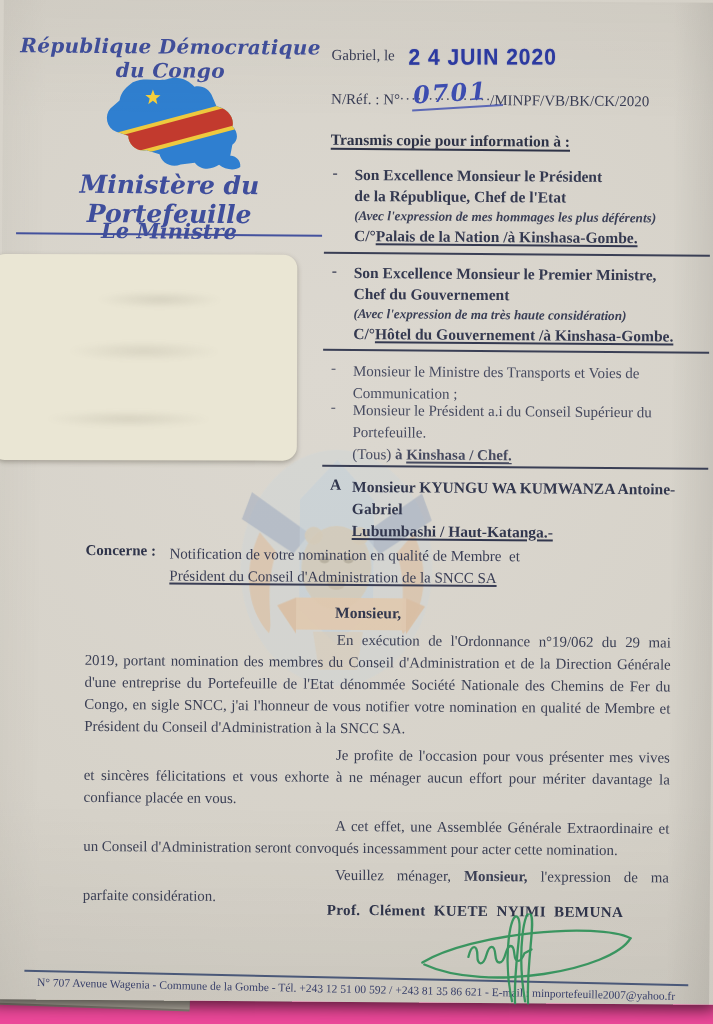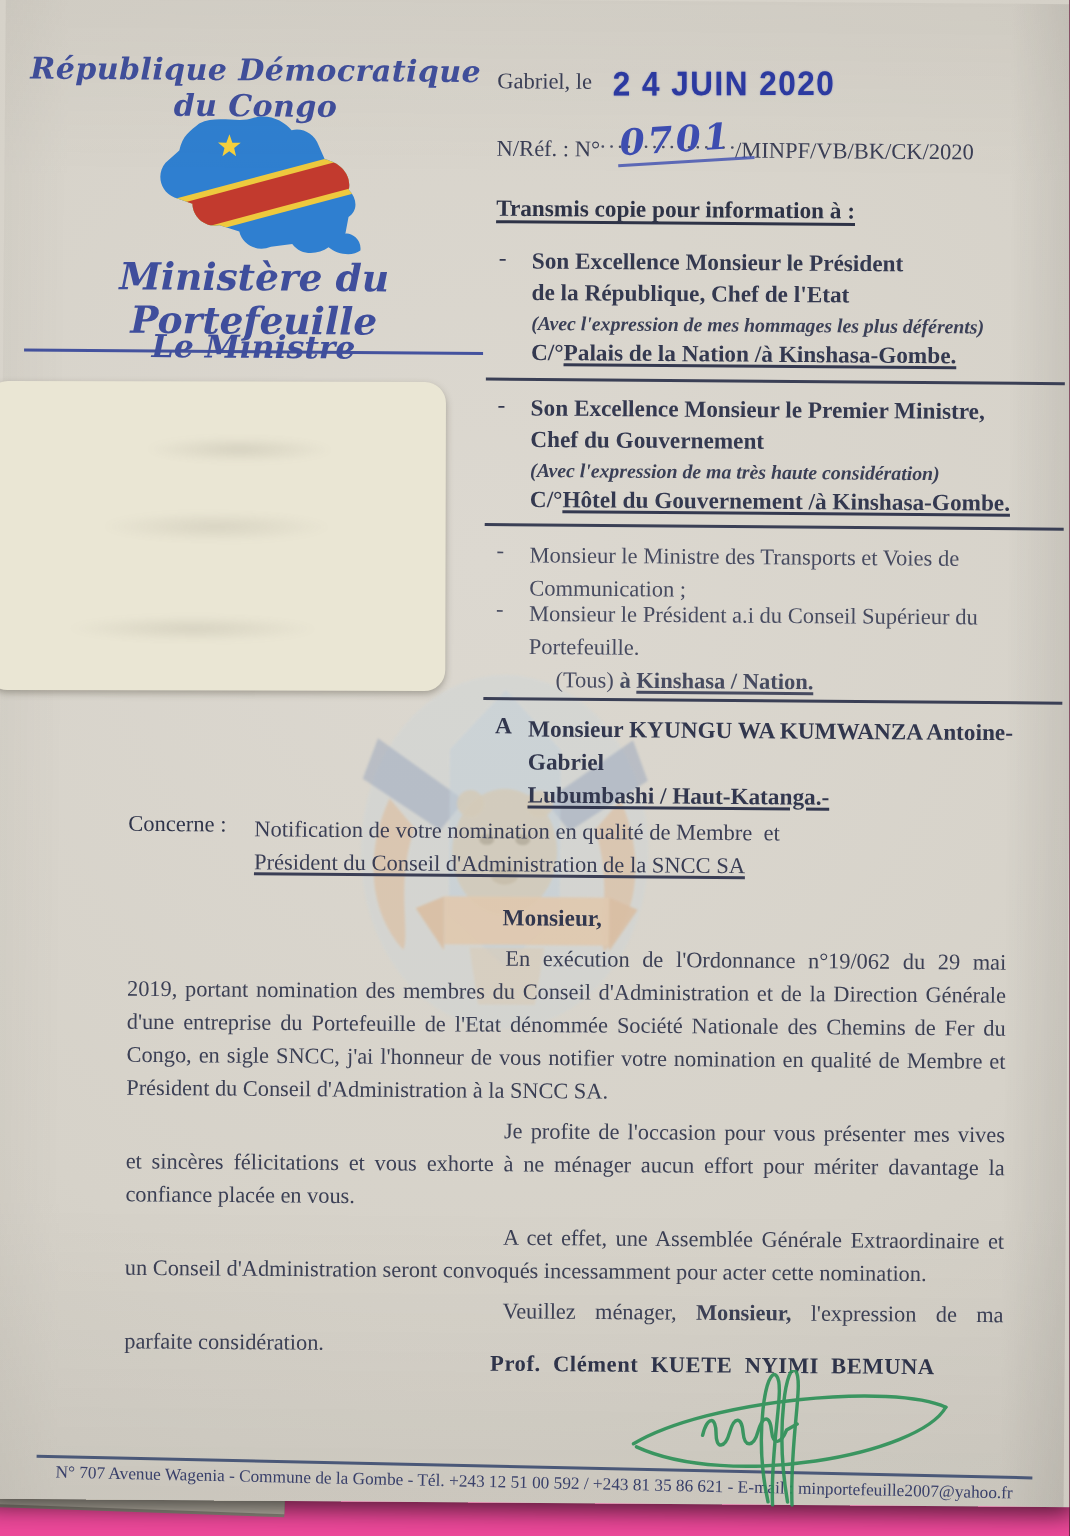--- a/index.html
+++ b/index.html
@@ -43,28 +43,28 @@
         border-bottom:2px solid rgba(61,77,176,.8);padding:0 14px 0 2px;z-index:4;}
   .transmis-h{position:absolute;left:328px;top:131px;font-size:15.5px;font-weight:bold;color:#2e3347;
         text-decoration:underline;text-decoration-thickness:1.5px;text-underline-offset:3px;z-index:3;}
   .t-item{position:absolute;left:330px;width:380px;font-size:15.5px;color:#343950;z-index:3;}
   .dash{position:absolute;left:0;top:0;}
   .t-body{margin-left:22px;}
   .tl{line-height:21px;}
   .note{font-style:italic;font-weight:bold;font-size:13.2px;line-height:19px;color:#3b4057;}
   .reg{font-size:15px;color:#474b60;}
   .reg .tl{line-height:22px;}
-  .tous .n{font-weight:normal;margin-left:18px;}
+  .tous .n{font-weight:normal;}
   .sep{position:absolute;left:322px;width:386px;border-top:2px solid #3a3f55;z-index:3;}
   .addressee{position:absolute;left:330px;top:476px;width:380px;font-size:15.5px;font-weight:bold;color:#32374e;z-index:3;}
   .addressee .label{position:absolute;left:0;top:0;}
   .addressee .a-body{margin-left:22px;}
   .addressee .tl{line-height:22px;}
   .concerne{position:absolute;left:86px;top:544px;width:520px;font-size:15px;color:#3a3e55;z-index:3;}
-  .concerne .label{position:absolute;left:0;top:0;font-weight:normal;color:#2f344a;}
+  .concerne .label{position:absolute;left:0;top:0;font-weight:bold;color:#2f344a;}
   .c-body{margin-left:84px;}
   .c-body .tl{line-height:22px;white-space:pre-wrap;}
   .salutation{position:absolute;left:336px;top:604px;font-size:15.5px;font-weight:bold;color:#32374e;z-index:3;}
   .bodytext{position:absolute;left:86px;top:629px;width:586px;z-index:3;}
   .bodytext p{margin:0;text-align:justify;text-indent:252px;font-size:14.9px;line-height:22px;color:#3c4055;}
   .bodytext p + p{margin-top:5px;}
   .sig-name{position:absolute;left:330px;top:902px;font-size:15px;font-weight:bold;color:#2f344a;
             letter-spacing:.4px;z-index:3;word-spacing:4px;}
   .sig-svg{position:absolute;left:420px;top:912px;width:225px;height:92px;z-index:4;}
   .footer{position:absolute;left:28px;top:977px;width:664px;transform:rotate(.8deg);
@@ -160,21 +160,21 @@
           <div class="tl">Monsieur le Ministre des Transports et Voies de</div>
           <div class="tl">Communication ;</div>
         </div>
       </div>
 
       <div class="t-item reg" style="top:399px">
         <span class="dash">-</span>
         <div class="t-body">
           <div class="tl">Monsieur le Président a.i du Conseil Supérieur du</div>
           <div class="tl">Portefeuille.</div>
-          <div class="tl tous"><span class="n">(Tous) </span><span class="b">à </span><span class="b u">Kinshasa / Nation.</span></div>
+          <div class="tl tous"><span class="n">(Tous) </span><span class="b">à </span><span class="b u">Kinshasa / Chef.</span></div>
         </div>
       </div>
       <div class="sep" style="top:465px"></div>
 
       <div class="addressee">
         <span class="label">A</span>
         <div class="a-body">
           <div class="tl">Monsieur KYUNGU WA KUMWANZA Antoine-</div>
           <div class="tl">Gabriel</div>
           <div class="tl u">Lubumbashi / Haut-Katanga.-</div>

